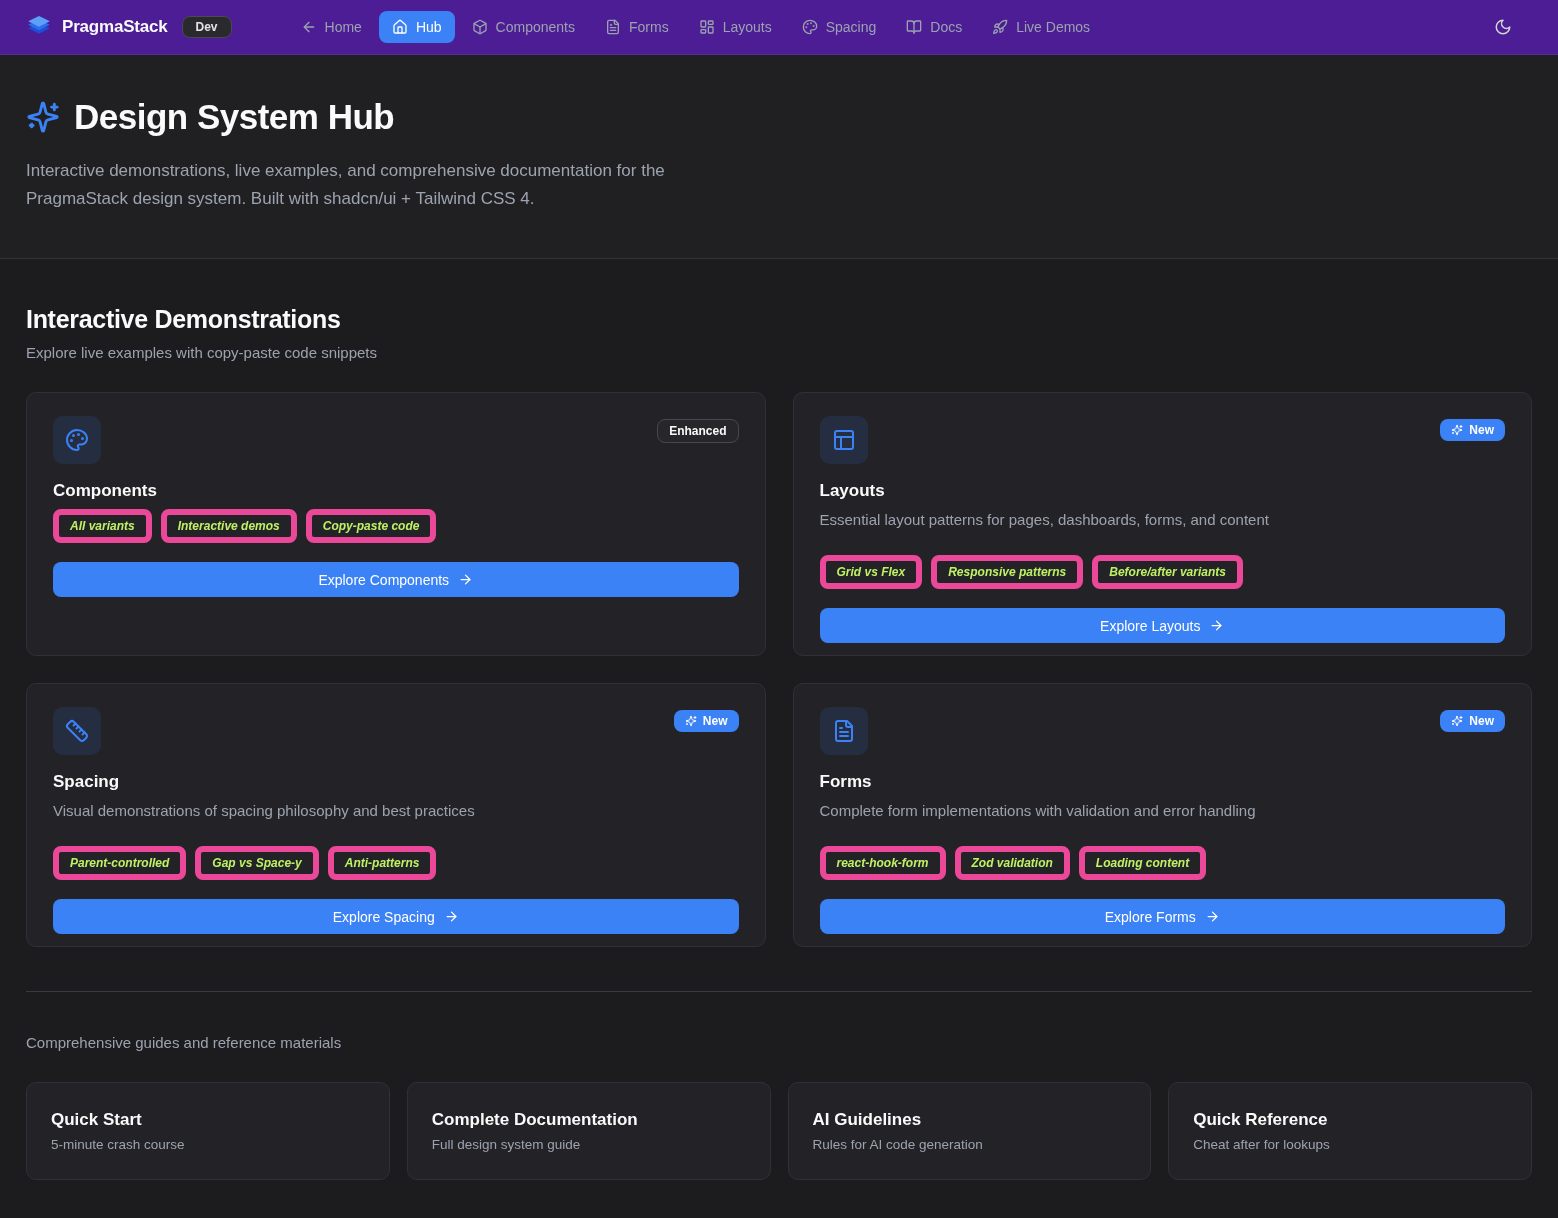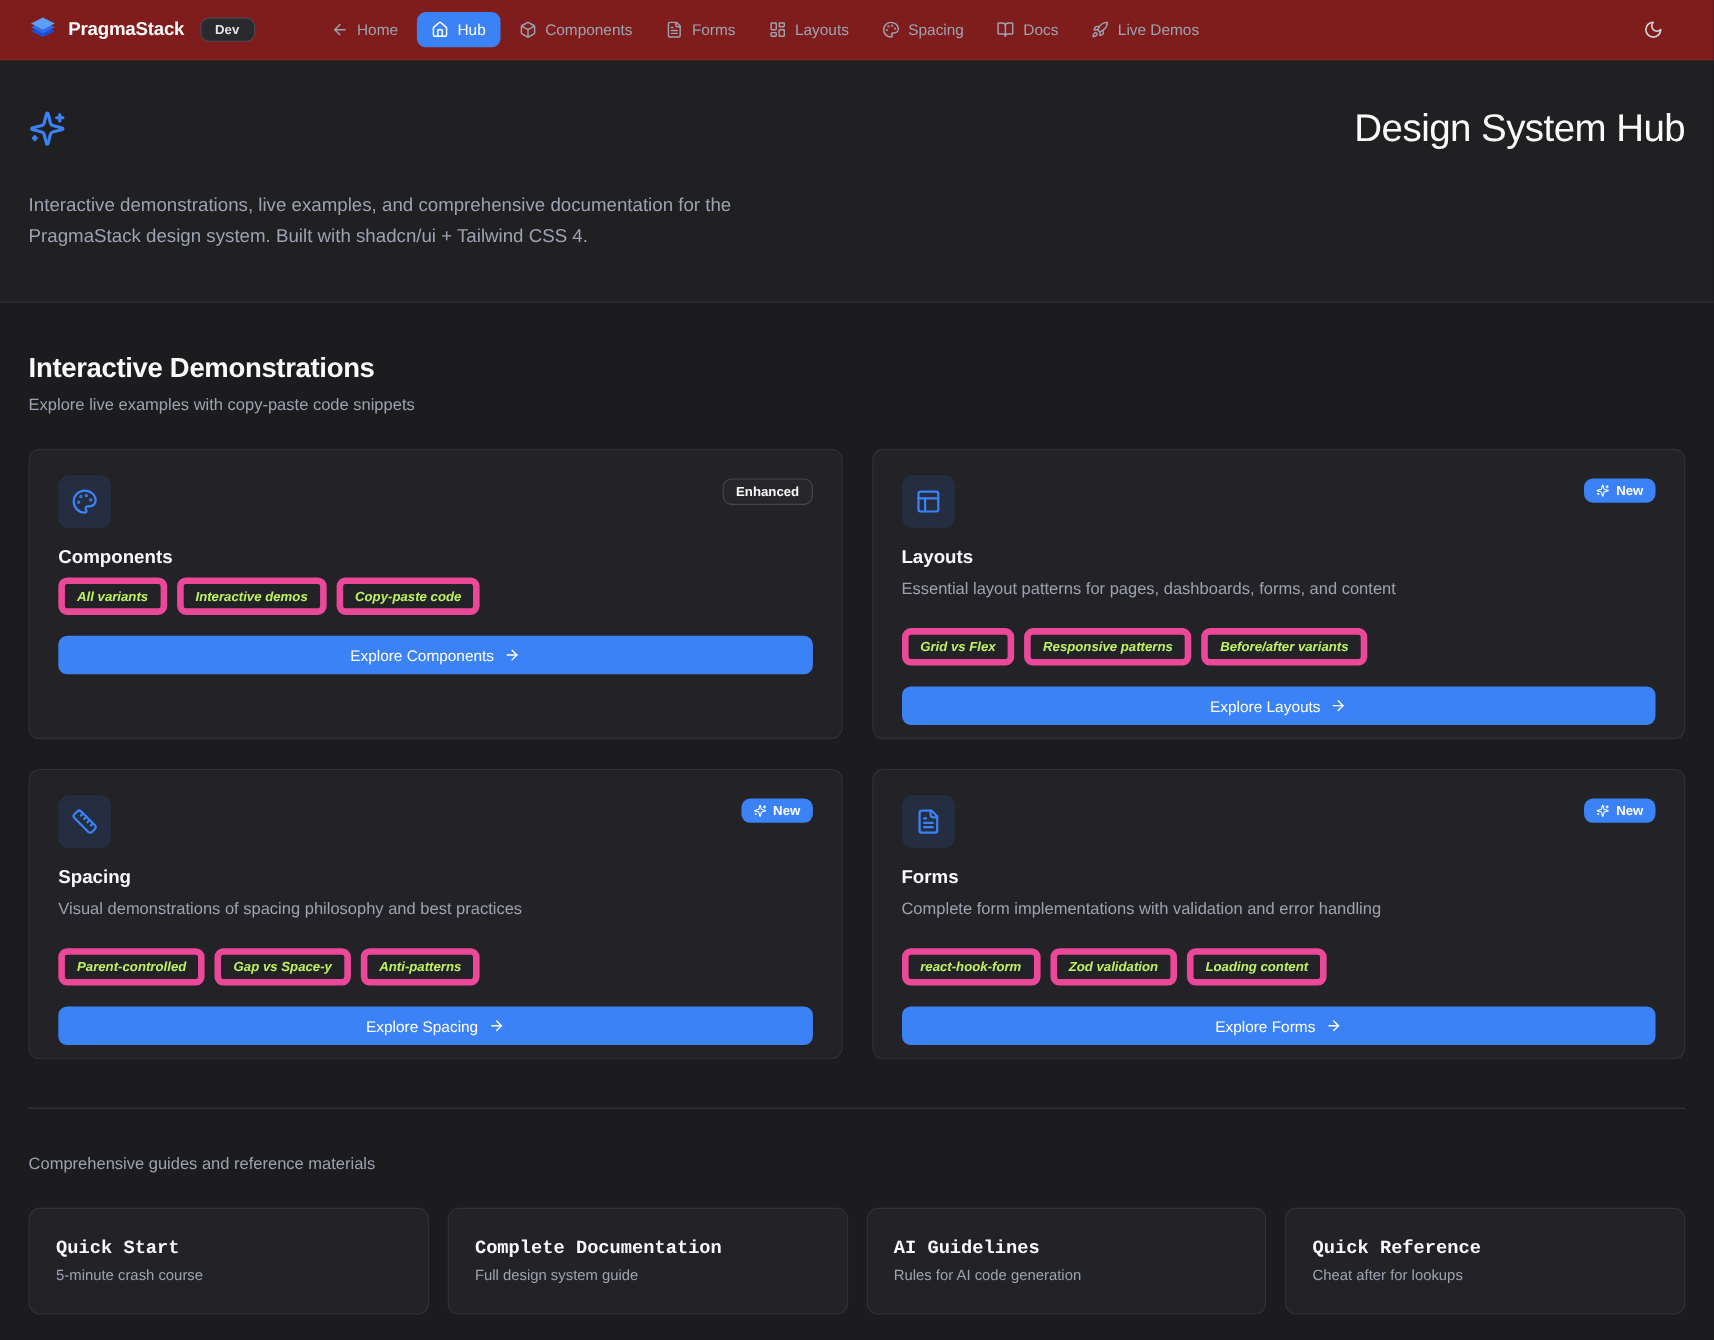--- a/index.html
+++ b/index.html
@@ -12,21 +12,21 @@
     color: #fafafa;
     font-family: "Liberation Sans", sans-serif;
     -webkit-font-smoothing: antialiased;
   }
   svg { display: block; flex: none; }
   .ic { stroke: currentColor; fill: none; stroke-width: 2; stroke-linecap: round; stroke-linejoin: round; }
 
   
   .navbar {
     height: 55px;
-    background: #7f1d1d;
+    background: #4c1d95;
     border-bottom: 1px solid rgba(255,255,255,.07);
     display: flex;
     align-items: center;
     justify-content: space-between;
     padding: 0 26px;
   }
   .nav-left { display: flex; align-items: center; }
   .brand { display: flex; align-items: center; gap: 10px; cursor: pointer; }
   .brand-name { font-size: 17px; font-weight: 700; letter-spacing: -.2px; color: #fafafa; }
   .env-badge {
@@ -54,23 +54,22 @@
   .theme-toggle svg { width: 18px; height: 18px; }
 
   
   .hero {
     background: #202023;
     border-bottom: 1px solid rgba(255,255,255,.09);
     padding: 42px 26px 46px;
   }
   .hero-title {
     display: flex; align-items: center; gap: 14px;
-    font-size: 35px; font-weight: 400; letter-spacing: -.5px;
-    margin: 0 0 36px;
-    justify-content: space-between;
+    font-size: 35px; font-weight: 700; letter-spacing: -.5px;
+    margin: 0 0 20px;
   }
   .hero-title svg { width: 34px; height: 34px; color: #3b82f6; }
   .hero-desc {
     margin: 0; max-width: 742px;
     font-size: 17px; line-height: 1.62; color: #9ca3af;
   }
 
   
   .main { padding: 0 26px 16px; }
   .section-title { font-size: 25px; font-weight: 700; letter-spacing: -.3px; margin: 0 0 10px; display: flex; align-items: center; gap: 12px; }
@@ -129,21 +128,21 @@
 
   .docs-section { padding-top: 42px; }
   .doc-grid { display: grid; grid-template-columns: repeat(4, 1fr); gap: 17px; }
   .doc-card {
     background: #232327;
     border: 1px solid #303036;
     border-radius: 10px;
     padding: 27px 24px;
     cursor: pointer;
   }
-  .doc-title { font-size: 17px; font-weight: 700; margin: 0 0 7px; font-family: Liberation Mono, monospace; }
+  .doc-title { font-size: 17px; font-weight: 700; margin: 0 0 7px; }
   .doc-sub { font-size: 13.5px; color: #9ca3af; margin: 0; }
 </style>
 </head>
 <body>
 
 <header class="navbar">
   <div class="nav-left">
     <div class="brand">
       <span>
         <svg width="26" height="26" viewBox="0 0 24 24">

